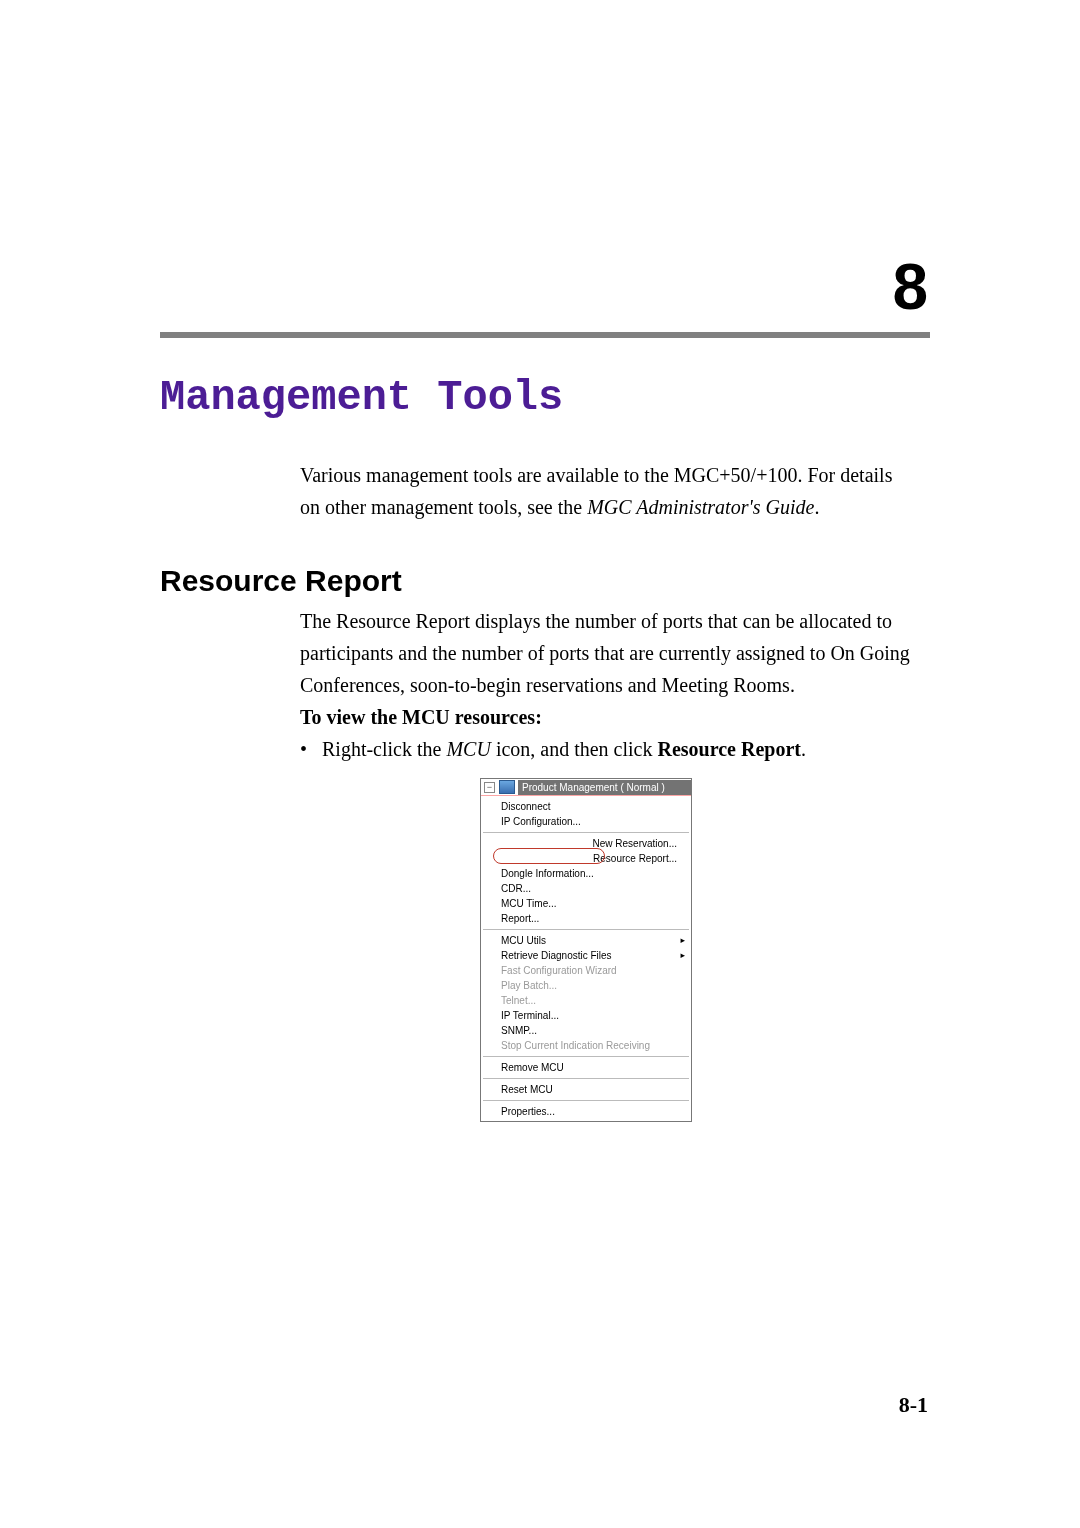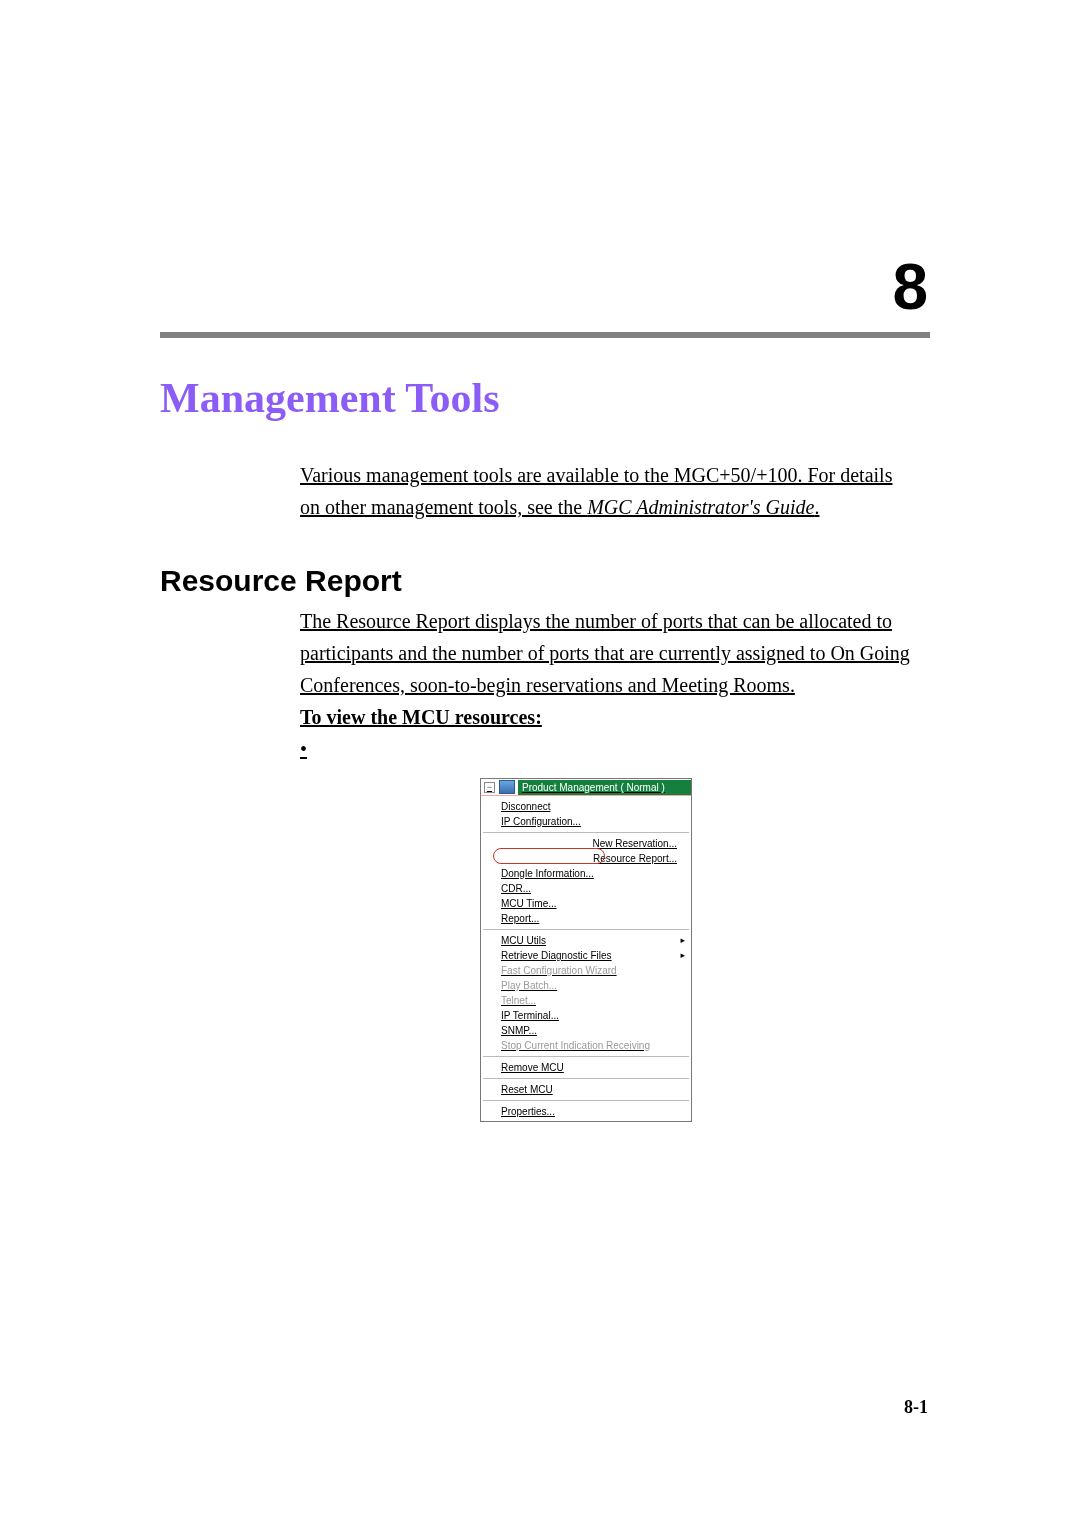--- a/index.html
+++ b/index.html
@@ -22,32 +22,31 @@
     color: #000;
     margin-right: 2px;
   }
   .chapter-rule {
     border: none;
     height: 6px;
     background: #808080;
     margin: 8px 0 36px 0;
   }
   .chapter-title {
-    font-family: Liberation Serif, serif;
+    font-family: Liberation Mono, monospace;
     font-size: 42px;
     font-weight: bold;
-    color: #8b5cf6;
+    color: #4c1d95;
     margin: 0 0 40px 0;
   }
   .body-block {
     margin-left: 140px;
     font-size: 20px;
     line-height: 1.3;
     color: #000;
-    text-decoration: underline;
   }
   .body-block p { margin: 0 0 6px 0; }
   .italic { font-style: italic; }
   .section-title {
     font-family: Arial, Helvetica, sans-serif;
     font-size: 30px;
     font-weight: bold;
     margin: 44px 0 10px 0;
   }
   .subhead {
@@ -83,21 +82,21 @@
     font-size: 9px; line-height: 8px; text-align: center;
     color: #555;
   }
   .tree-icon {
     width: 14px; height: 12px;
     background: linear-gradient(#6aa7e0,#3a6fb0);
     border: 1px solid #2a5a90;
     margin-right: 3px;
   }
   .tree-text {
-    background: #15803d;
+    background: #737373;
     color: #fff;
     padding: 1px 4px;
     flex: 1;
     font-size: 10px;
   }
   .menu-panel {
     border-top: 1px solid #fca5a5;
     padding: 3px 0 2px 0;
   }
   .mi {
@@ -127,21 +126,21 @@
     pointer-events: none;
   }
   .rel { position: relative; text-align: right; }
 
   .page-num {
     position: absolute;
     right: 152px;
     bottom: 110px;
     font-family: "Times New Roman", Times, serif;
     font-weight: bold;
-    font-size: 18px;
+    font-size: 22px;
   }
 </style>
 </head>
 <body>
 
 <div class="page">
   <div class="chapter-number">8</div>
   <hr class="chapter-rule">
   <h1 class="chapter-title">Management Tools</h1>
 
@@ -156,20 +155,23 @@
 
   <div class="body-block">
     <p>The Resource Report displays the number of ports that can be allocated to</p>
     <p>participants and the number of ports that are currently assigned to On Going</p>
     <p>Conferences, soon-to-begin reservations and Meeting Rooms.</p>
 
     <p class="subhead">To view the MCU resources:</p>
 
     <div class="bullet-row">
       <div class="bullet-dot">•</div>
+      <div>
+        <span>Right-click the </span><span class="italic">MCU</span><span> icon, and then click </span><span class="bold">Resource Report</span><span>.</span>
+      </div>
     </div>
 
     <div class="menu-shot">
       <div class="tree-row">
         <div class="tree-minus">−</div>
         <div class="tree-icon"></div>
         <div class="tree-text">Product Management   ( Normal )</div>
       </div>
 
       <div class="menu-panel">

